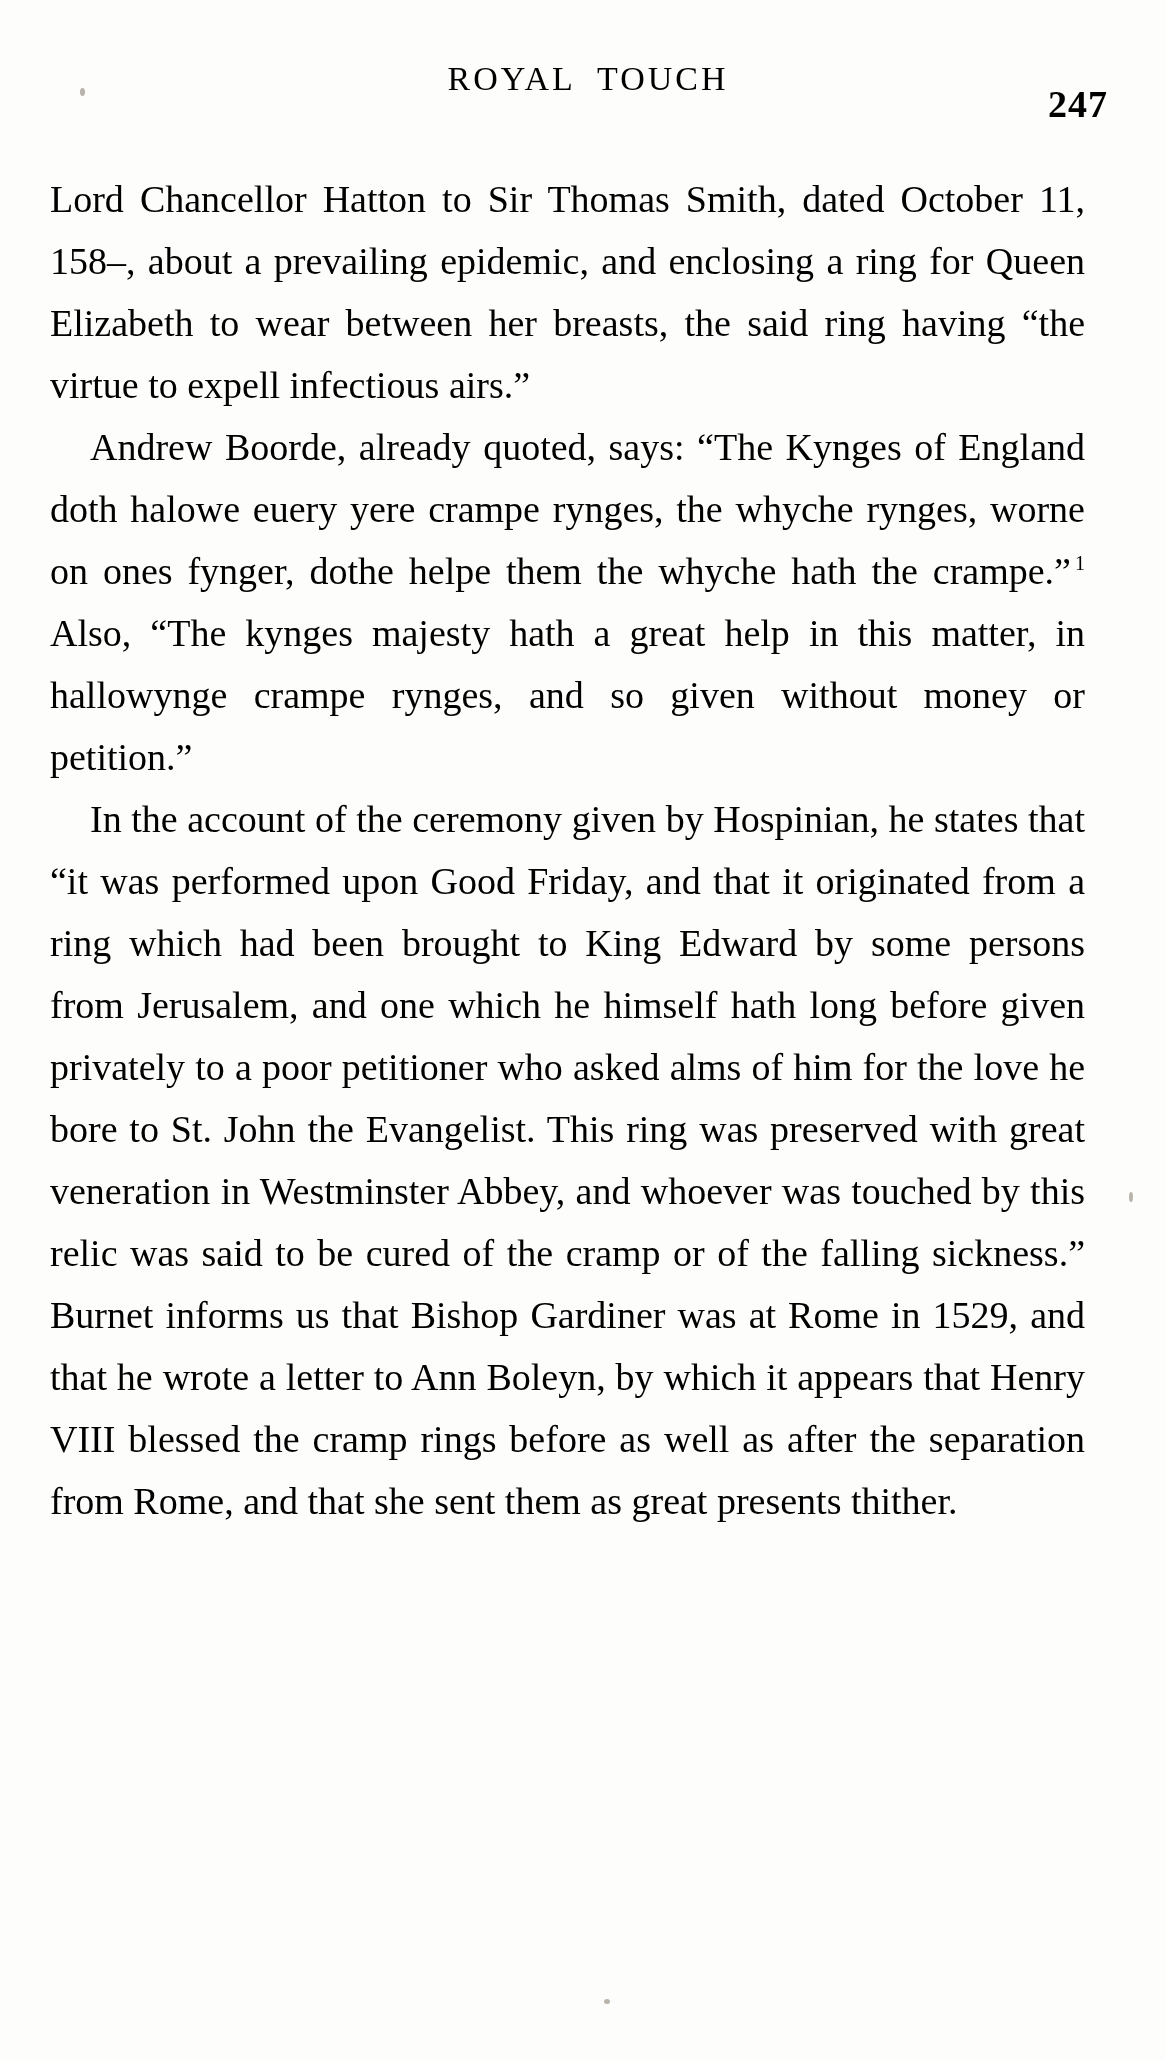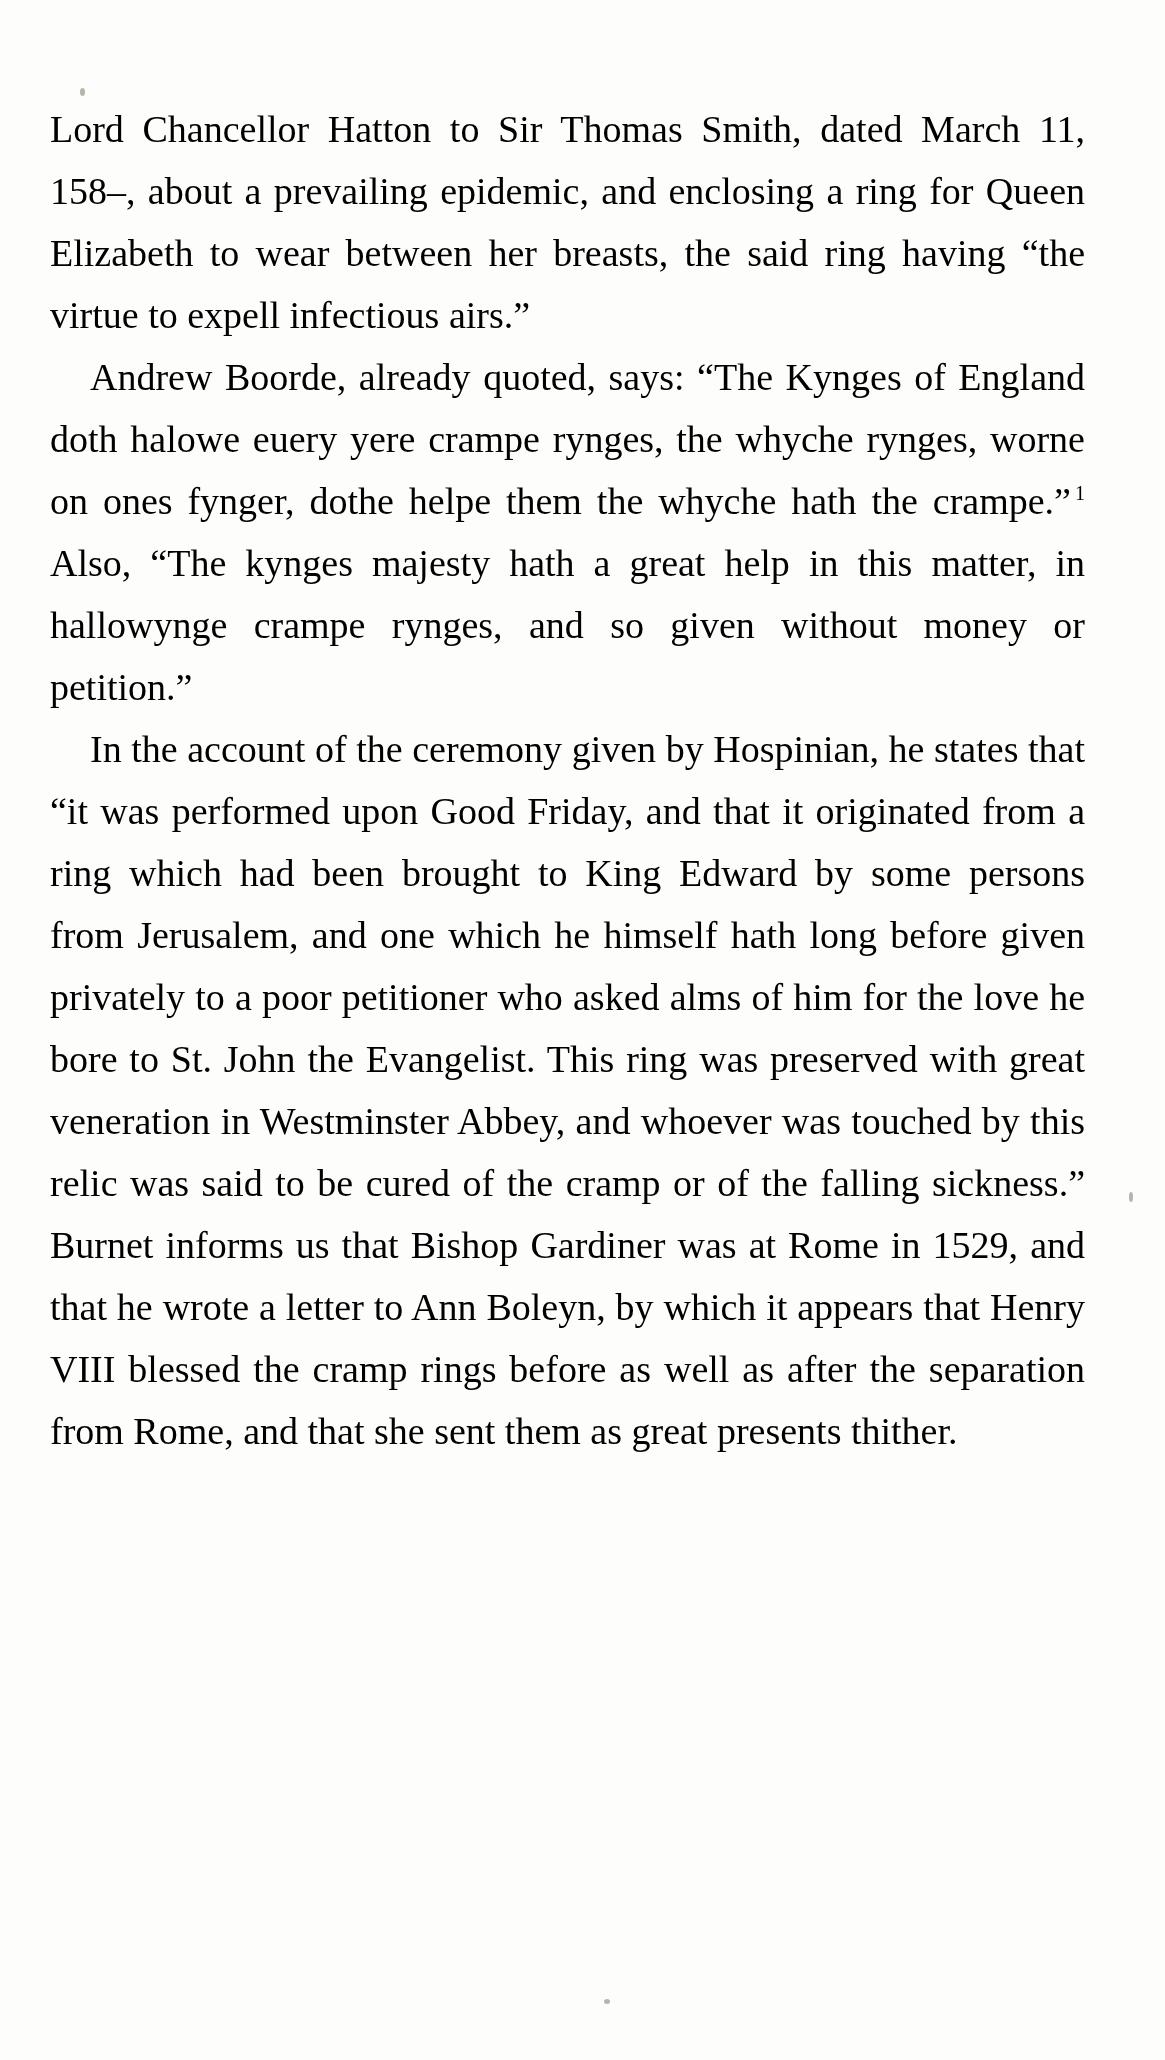--- a/index.html
+++ b/index.html
@@ -103,24 +103,28 @@
 <body>
 
 <div class="page">
 
   <div class="speck speck-a"></div>
   <div class="speck speck-b"></div>
   <div class="speck speck-c"></div>
 
   <div class="page-inner">
 
+    <div class="header">
+      <span class="running-head">ROYAL  TOUCH</span>
+      <span class="folio">247</span>
+    </div>
 
     <div class="body-text">
 
-      <p class="para first">Lord Chancellor Hatton to Sir Thomas Smith, dated March 11, 158–, about a prevailing epidemic, and enclosing a ring for Queen Elizabeth to wear between her breasts, the said ring having “the virtue to expell infectious airs.”</p>
+      <p class="para first">Lord Chancellor Hatton to Sir Thomas Smith, dated October 11, 158–, about a prevailing epidemic, and enclosing a ring for Queen Elizabeth to wear between her breasts, the said ring having “the virtue to expell infectious airs.”</p>
 
       <p class="para"><span>Andrew Boorde, already quoted, says: “The Kynges of England doth halowe euery yere crampe rynges, the whyche rynges, worne on ones fynger, dothe helpe them the whyche hath the crampe.”</span><sup class="footnote-ref">1</sup><span> Also, “The kynges majesty hath a great help in this matter, in hallowynge crampe rynges, and so given without money or petition.”</span></p>
 
       <p class="para">In the account of the ceremony given by Hospinian, he states that “it was performed upon Good Friday, and that it originated from a ring which had been brought to King Edward by some persons from Jerusalem, and one which he himself hath long before given privately to a poor petitioner who asked alms of him for the love he bore to St. John the Evangelist.  This ring was preserved with great veneration in Westminster Abbey, and whoever was touched by this relic was said to be cured of the cramp or of  the falling sickness.”  Burnet informs us that Bishop Gardiner was at Rome in 1529, and that he wrote a letter to Ann Boleyn, by which it appears that Henry VIII blessed the cramp rings before as well as after the separation from Rome, and that she sent them as great presents thither.</p>
 
     </div>
   </div>
 
 
 </div>

